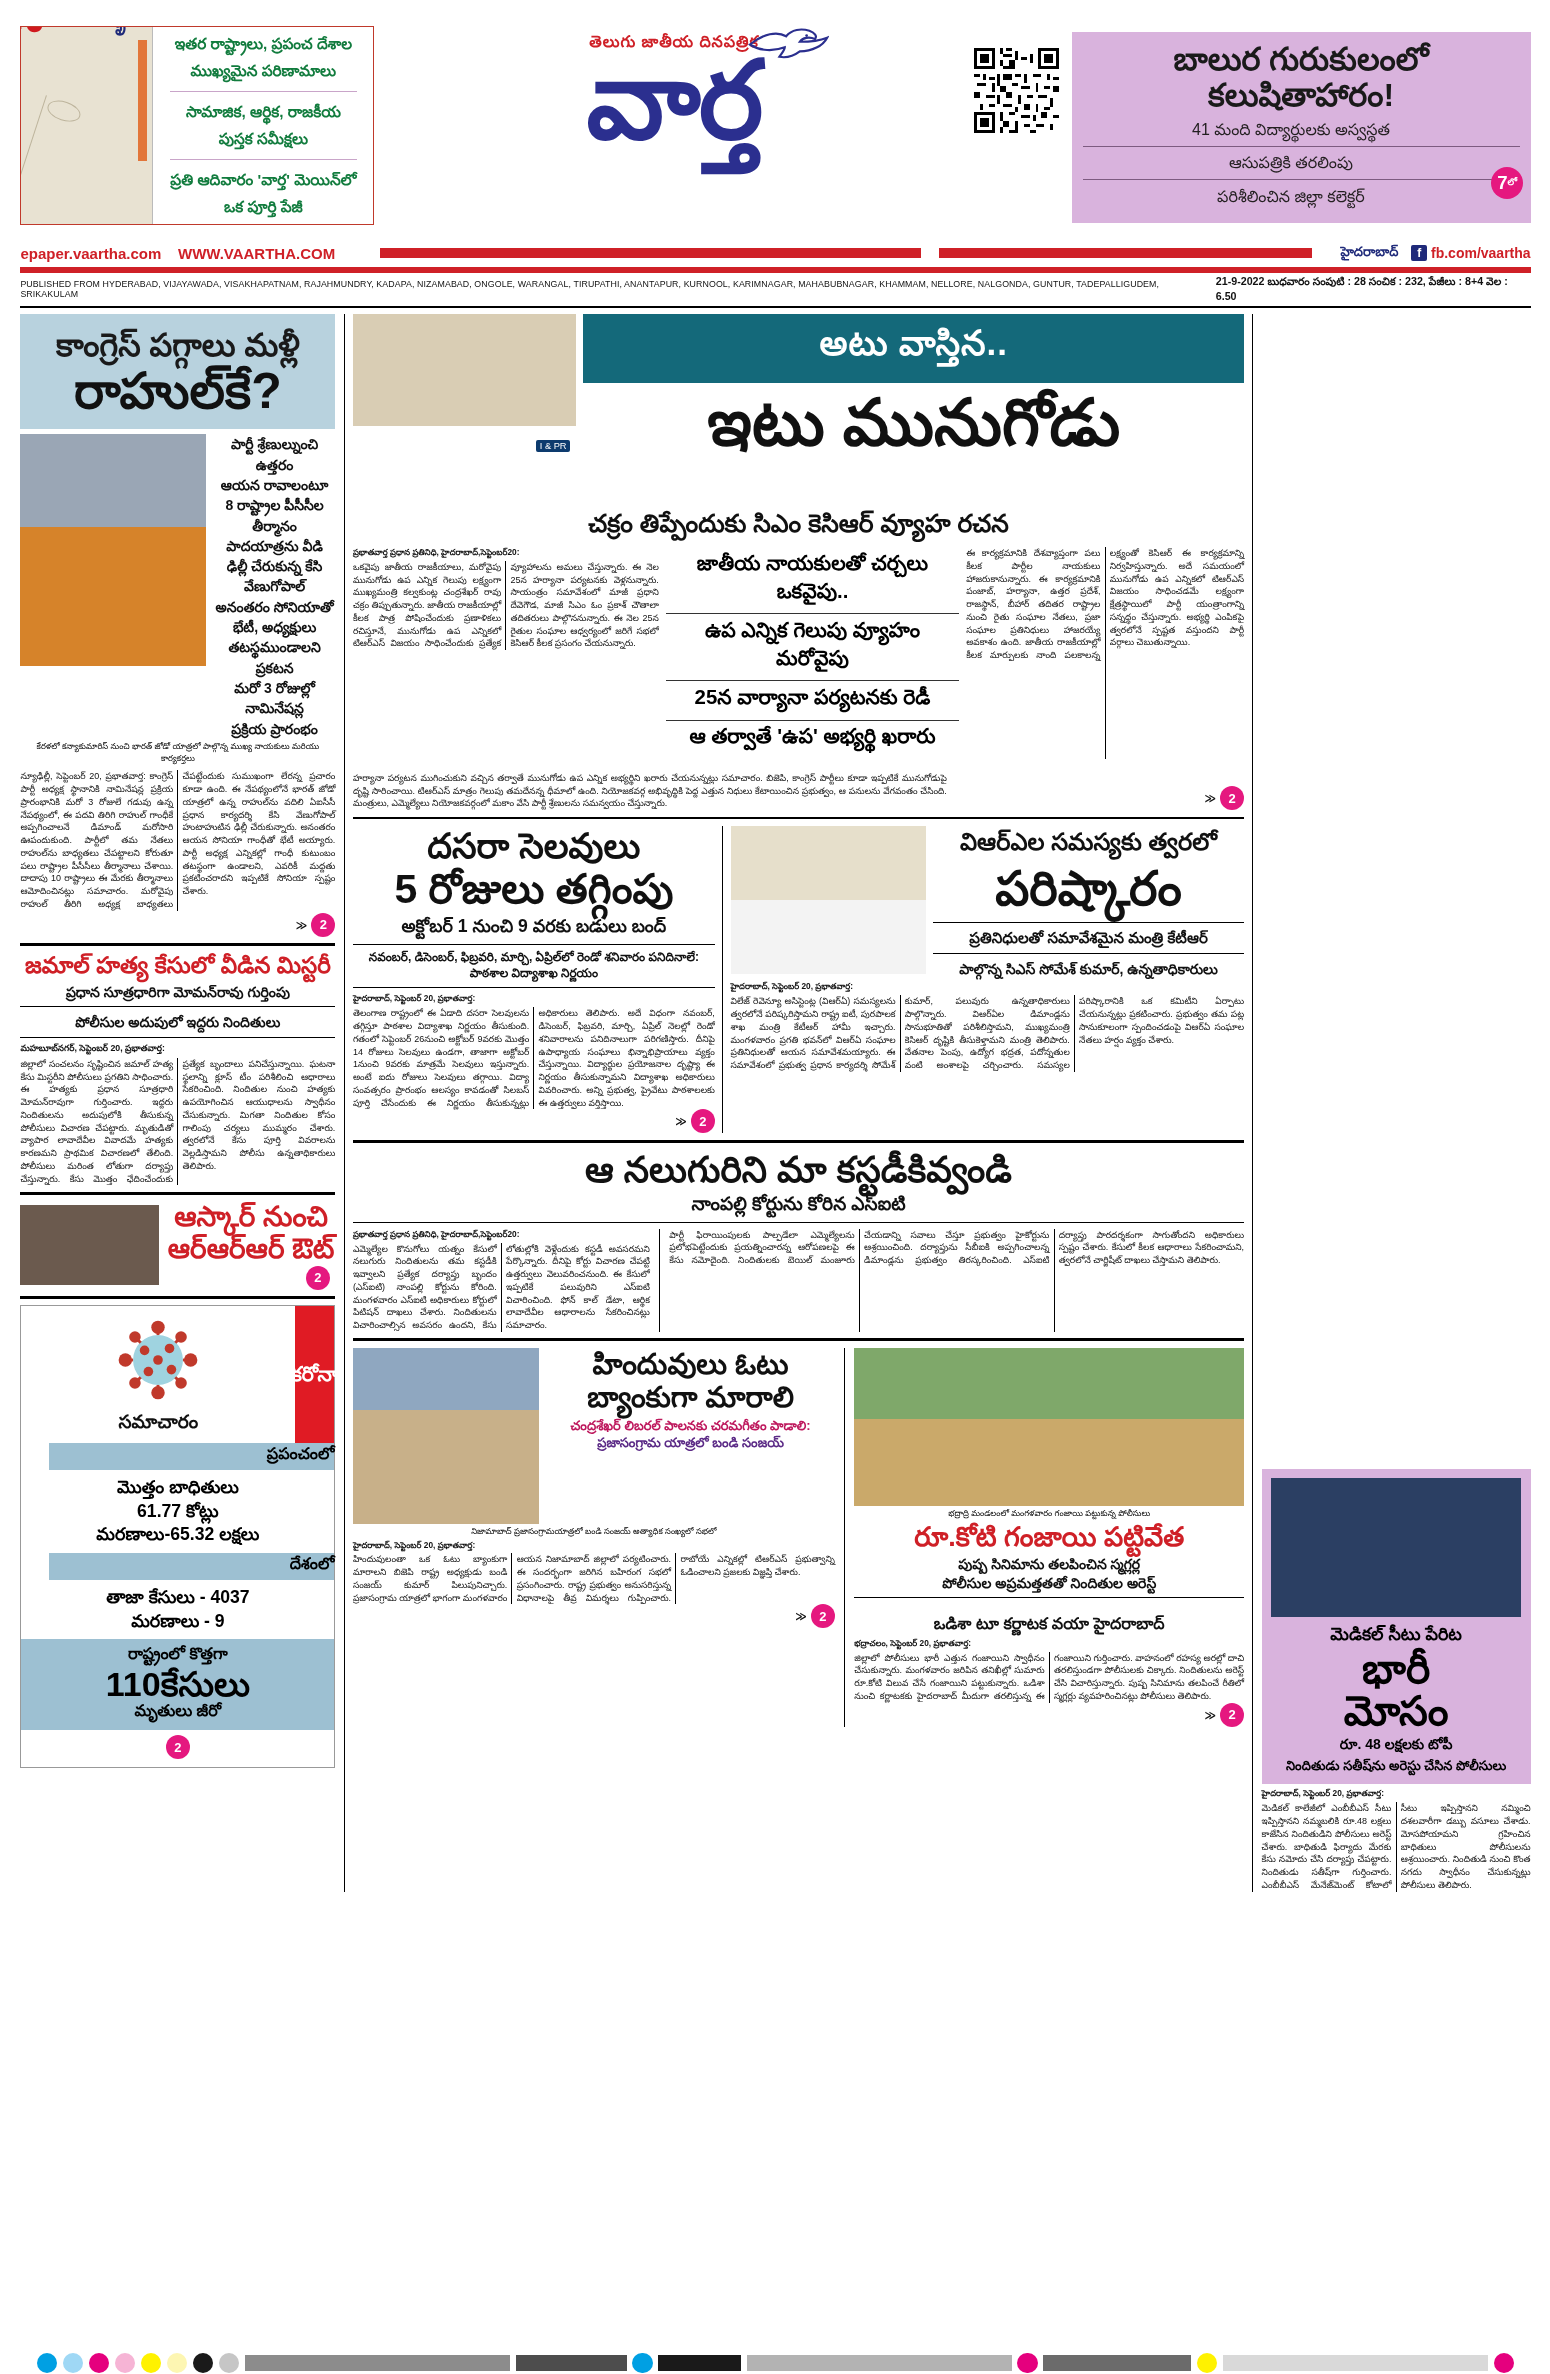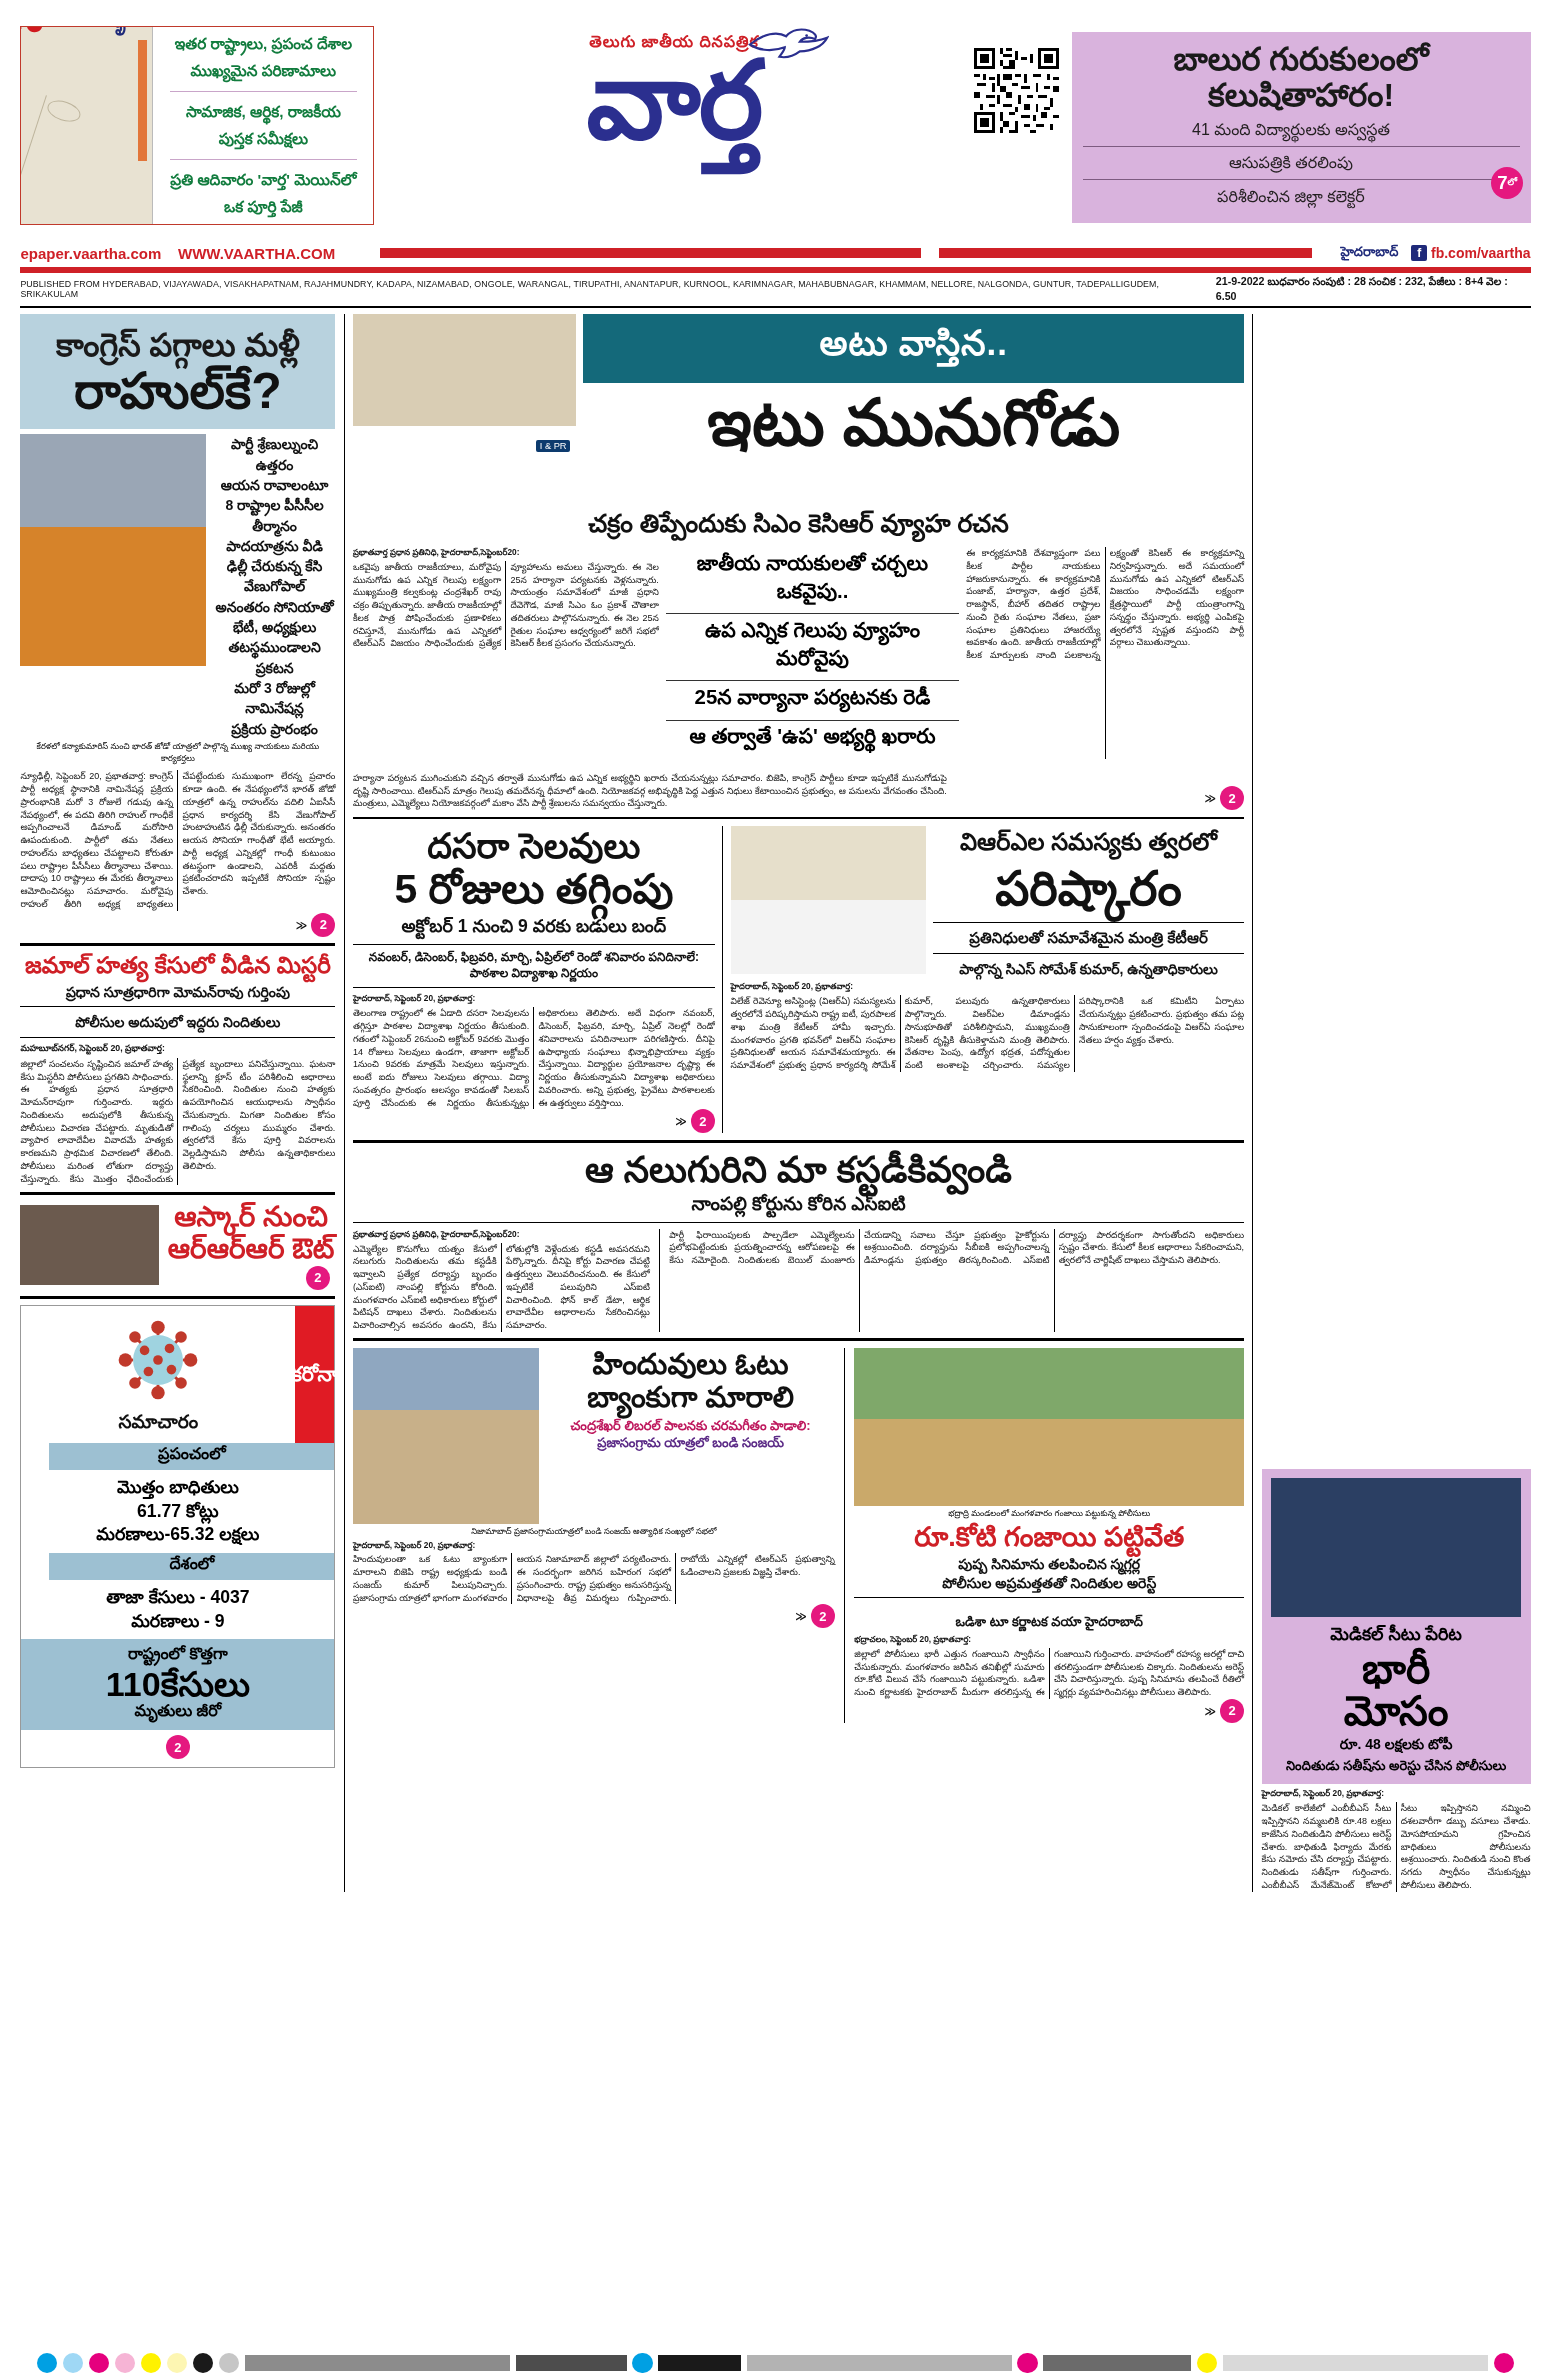--- a/index.html
+++ b/index.html
@@ -117,21 +117,21 @@
     width:24px; height:24px; border-radius:50%; background:#e5187f; color:#fff;
     font-size:13px; font-weight:bold; vertical-align:middle; }
 
   
   .corona { border:1.9px solid #999; }
   .corona .top { display:flex; }
   .corona .virus { flex:1; padding:5.6px; text-align:center; }
   .corona .redtab { width:39px; background:#e01b24; color:#fff; font-weight:bold; font-size:20.4px;
     display:flex; flex-direction:column; align-items:center; justify-content:center; line-height:1.05; padding:5.6px 0;}
   .corona .label { font-size:18.6px; font-weight:bold; color:#111; text-align:center; }
-  .corona .bandrow { background:#9dc0d2; text-align:center; font-size:16px; font-weight:bold; padding:2.8px 0;margin-left:28px; }
+  .corona .bandrow { background:#9dc0d2; text-align:right; font-size:16px; font-weight:bold; padding:2.8px 0;margin-left:28px; }
   .corona .statrow { text-align:center; font-size:17.6px; font-weight:bold; padding:5.6px 3.7px; line-height:1.35; }
   .corona .bigstat { background:#9dc0d2; text-align:center; padding:5.6px 3.7px; }
   .corona .bigstat .a { font-size:16px; font-weight:bold; }
   .corona .bigstat .b { font-size:34px; font-weight:bold; line-height:1.05; }
   .corona .bigstat .c { font-size:16px; font-weight:bold; }
   .corona .footbadge { text-align:center; padding:5.6px 0 7.4px 0; }
 
   
   .lav { background:#d9b3dd; padding:9.3px; text-align:center; }
   .lav .ph { width:100%; height:139px; background:#2b3f63; margin-bottom:7.4px; }
@@ -534,21 +534,21 @@
 
         <div class="vsep"></div>
 
         <div style="flex:1;">
           <div class="photo imgph field" style="width:100%;height:158px;"></div>
           <div class="capsm">భద్రాద్రి మండలంలో మంగళవారం గంజాయి పట్టుకున్న పోలీసులు</div>
           <div class="subhead red" style="font-size:27px;">రూ.కోటి గంజాయి పట్టివేత</div>
           <div class="kicker" style="font-size:14px;margin-top:2.8px;">పుష్ప సినిమాను తలపించిన స్మగ్లర్ల</div>
           <div class="kicker" style="font-size:14px;">పోలీసుల అప్రమత్తతతో నిందితుల అరెస్ట్</div>
           <div class="hrule"></div>
-          <div class="kicker" style="font-size:13px;margin-top:16px;">ఒడిశా టూ కర్ణాటక వయా హైదరాబాద్</div>
+          <div class="kicker" style="font-size:16px;margin-top:16px;">ఒడిశా టూ కర్ణాటక వయా హైదరాబాద్</div>
           <div class="byline" style="font-size:8.3px;margin-top:2.8px;">భద్రాచలం, సెప్టెంబర్ 20, ప్రభాతవార్త:</div>
           <div class="bodytxt dense cols2" style="margin-top:1.9px;">జిల్లాలో పోలీసులు భారీ ఎత్తున గంజాయిని స్వాధీనం చేసుకున్నారు. మంగళవారం జరిపిన తనిఖీల్లో సుమారు రూ.కోటి విలువ చేసే గంజాయిని పట్టుకున్నారు. ఒడిశా నుంచి కర్ణాటకకు హైదరాబాద్ మీదుగా తరలిస్తున్న ఈ గంజాయిని గుర్తించారు. వాహనంలో రహస్య అరల్లో దాచి తరలిస్తుండగా పోలీసులకు చిక్కారు. నిందితులను అరెస్ట్ చేసి విచారిస్తున్నారు. పుష్ప సినిమాను తలపించే రీతిలో స్మగ్లర్లు వ్యవహరించినట్లు పోలీసులు తెలిపారు.</div>
           <div style="text-align:right;">
             <span class="more">≫</span>
             <span class="page-badge">2</span>
           </div>
         </div>
       </div>
     </div>
 

